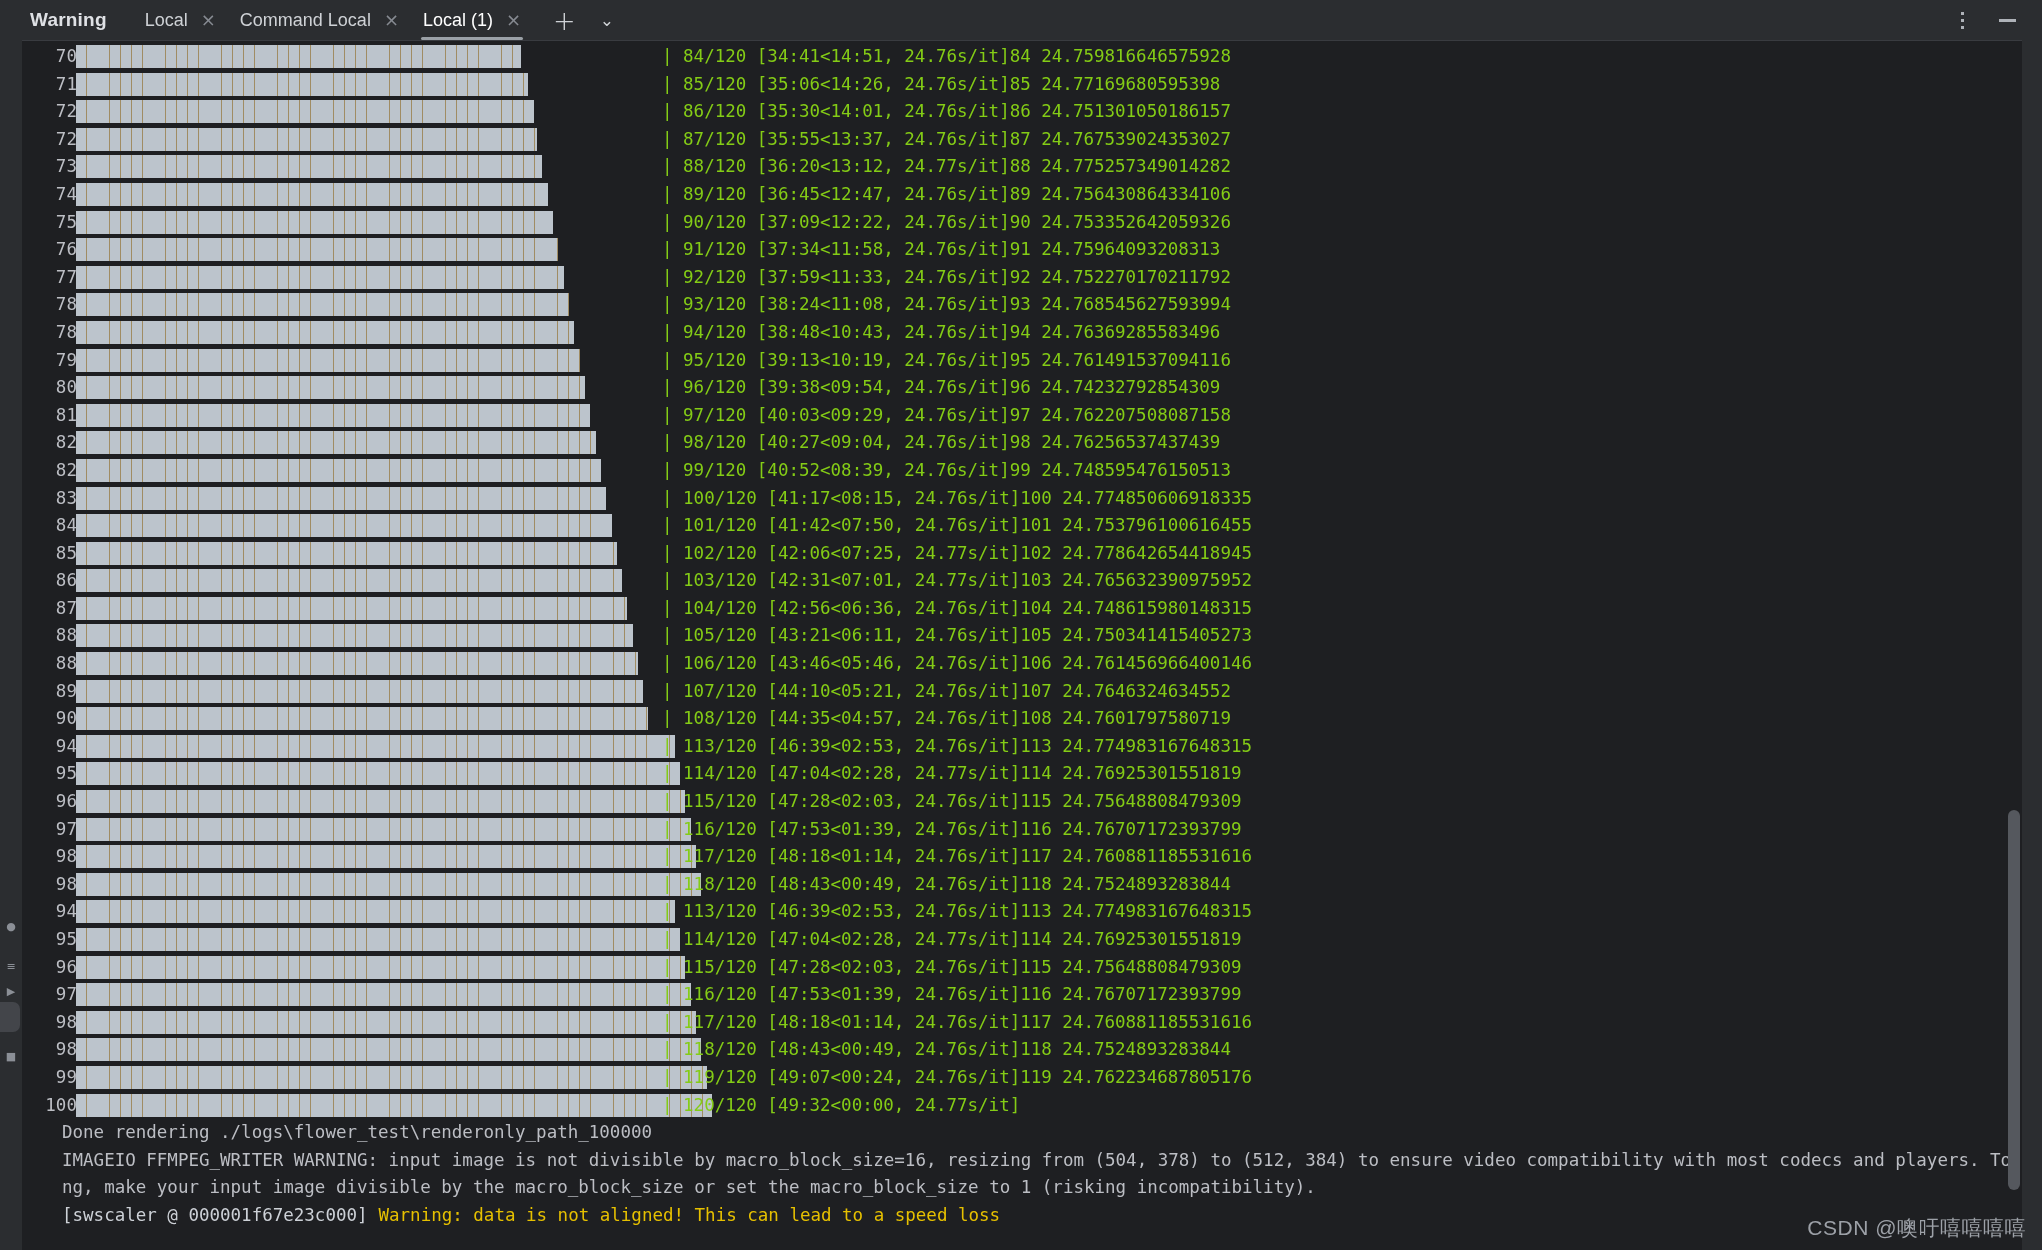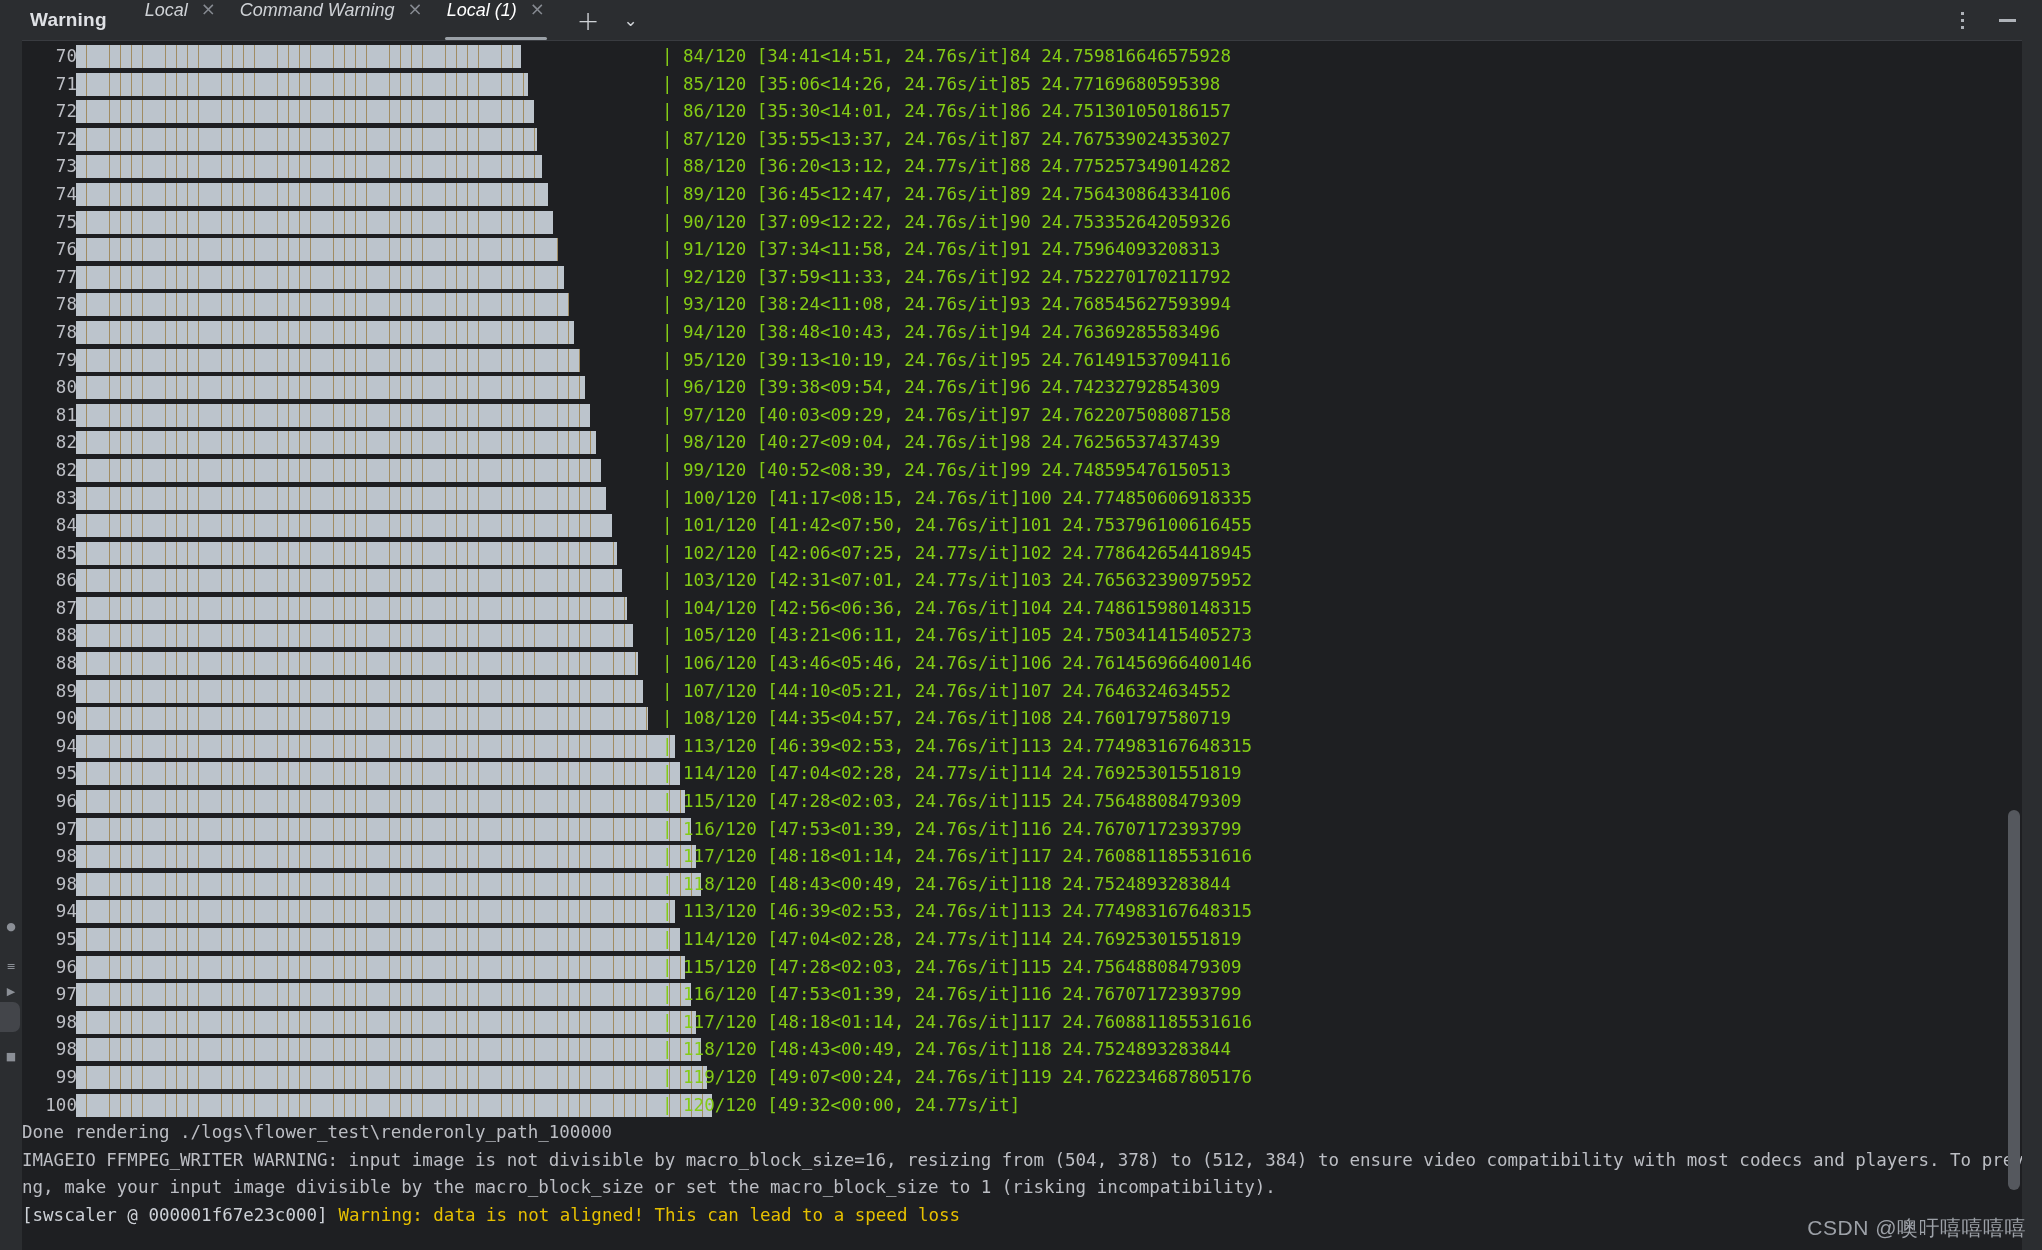--- a/index.html
+++ b/index.html
@@ -16,22 +16,22 @@
     display:flex;align-items:center;
     font-family:"Liberation Sans","DejaVu Sans",sans-serif;
     box-sizing:border-box;
   }
   #tabbar .title{
     color:#dfe1e5;font-size:19px;font-weight:bold;
     margin-left:30px;margin-right:26px;letter-spacing:.2px;
     white-space:nowrap;
   }
   .tab{
-    display:flex;align-items:flex-start;height:40px;padding:0 12px;
-    position:relative;white-space:nowrap;cursor:default;font-style:italic;
+    display:flex;align-items:center;height:40px;padding:0 12px;
+    position:relative;white-space:nowrap;cursor:default;
   }
   .tab .lbl{color:#cfd2d6;font-size:18px;}
   .tab .x{
     color:#868a91;font-size:18px;margin-left:13px;line-height:1;
     font-family:"DejaVu Sans",sans-serif;
   }
   .tab.active .lbl{color:#ffffff;}
   .tab.active::after{
     content:"";position:absolute;left:10px;right:10px;bottom:0;height:3px;
     background:#9aa0a6;border-radius:2px;
@@ -79,21 +79,21 @@
   .ln{height:27.6px;position:relative;}
   .pct{position:absolute;left:0;width:76px;text-align:right;color:#bcbec4;}
   .bar{
     position:absolute;top:2px;height:23px;
     background:#bcc4cc;
     background-image:repeating-linear-gradient(to right,
         #bcc4cc 0px,#bcc4cc 10.4px,#a08c63 10.4px,#a08c63 11.2px);
     overflow:hidden;
   }
   .tail{position:absolute;color:#84cc16;white-space:pre;}
-  .txt{position:absolute;left:0;color:#bcbec4;white-space:pre;}
+  .txt{position:absolute;left:0;color:#bcbec4;white-space:pre;padding-left:40px;}
   .white{color:#cdd1d7;}
   .yellow{color:#e6c000;}
 
   
   #vscroll{
     position:absolute;right:2px;width:12px;border-radius:6px;background:#55585e;
   }
   
   #wm{
     position:absolute;right:16px;bottom:8px;
@@ -106,21 +106,21 @@
 <body>
 
 <div id="tabbar">
   <div class="title">Warning</div>
   <div id="tabs-host" style="display: flex; align-items: center;">
       <div class="tab">
         <span class="lbl">Local</span>
         <span class="x">×</span>
       </div>
       <div class="tab">
-        <span class="lbl">Command Warning</span>
+        <span class="lbl">Command Local</span>
         <span class="x">×</span>
       </div>
       <div class="tab active">
         <span class="lbl">Local (1)</span>
         <span class="x">×</span>
       </div>
     </div>
   <div id="addtab">+</div>
   <div id="chev">⌄</div>
 

